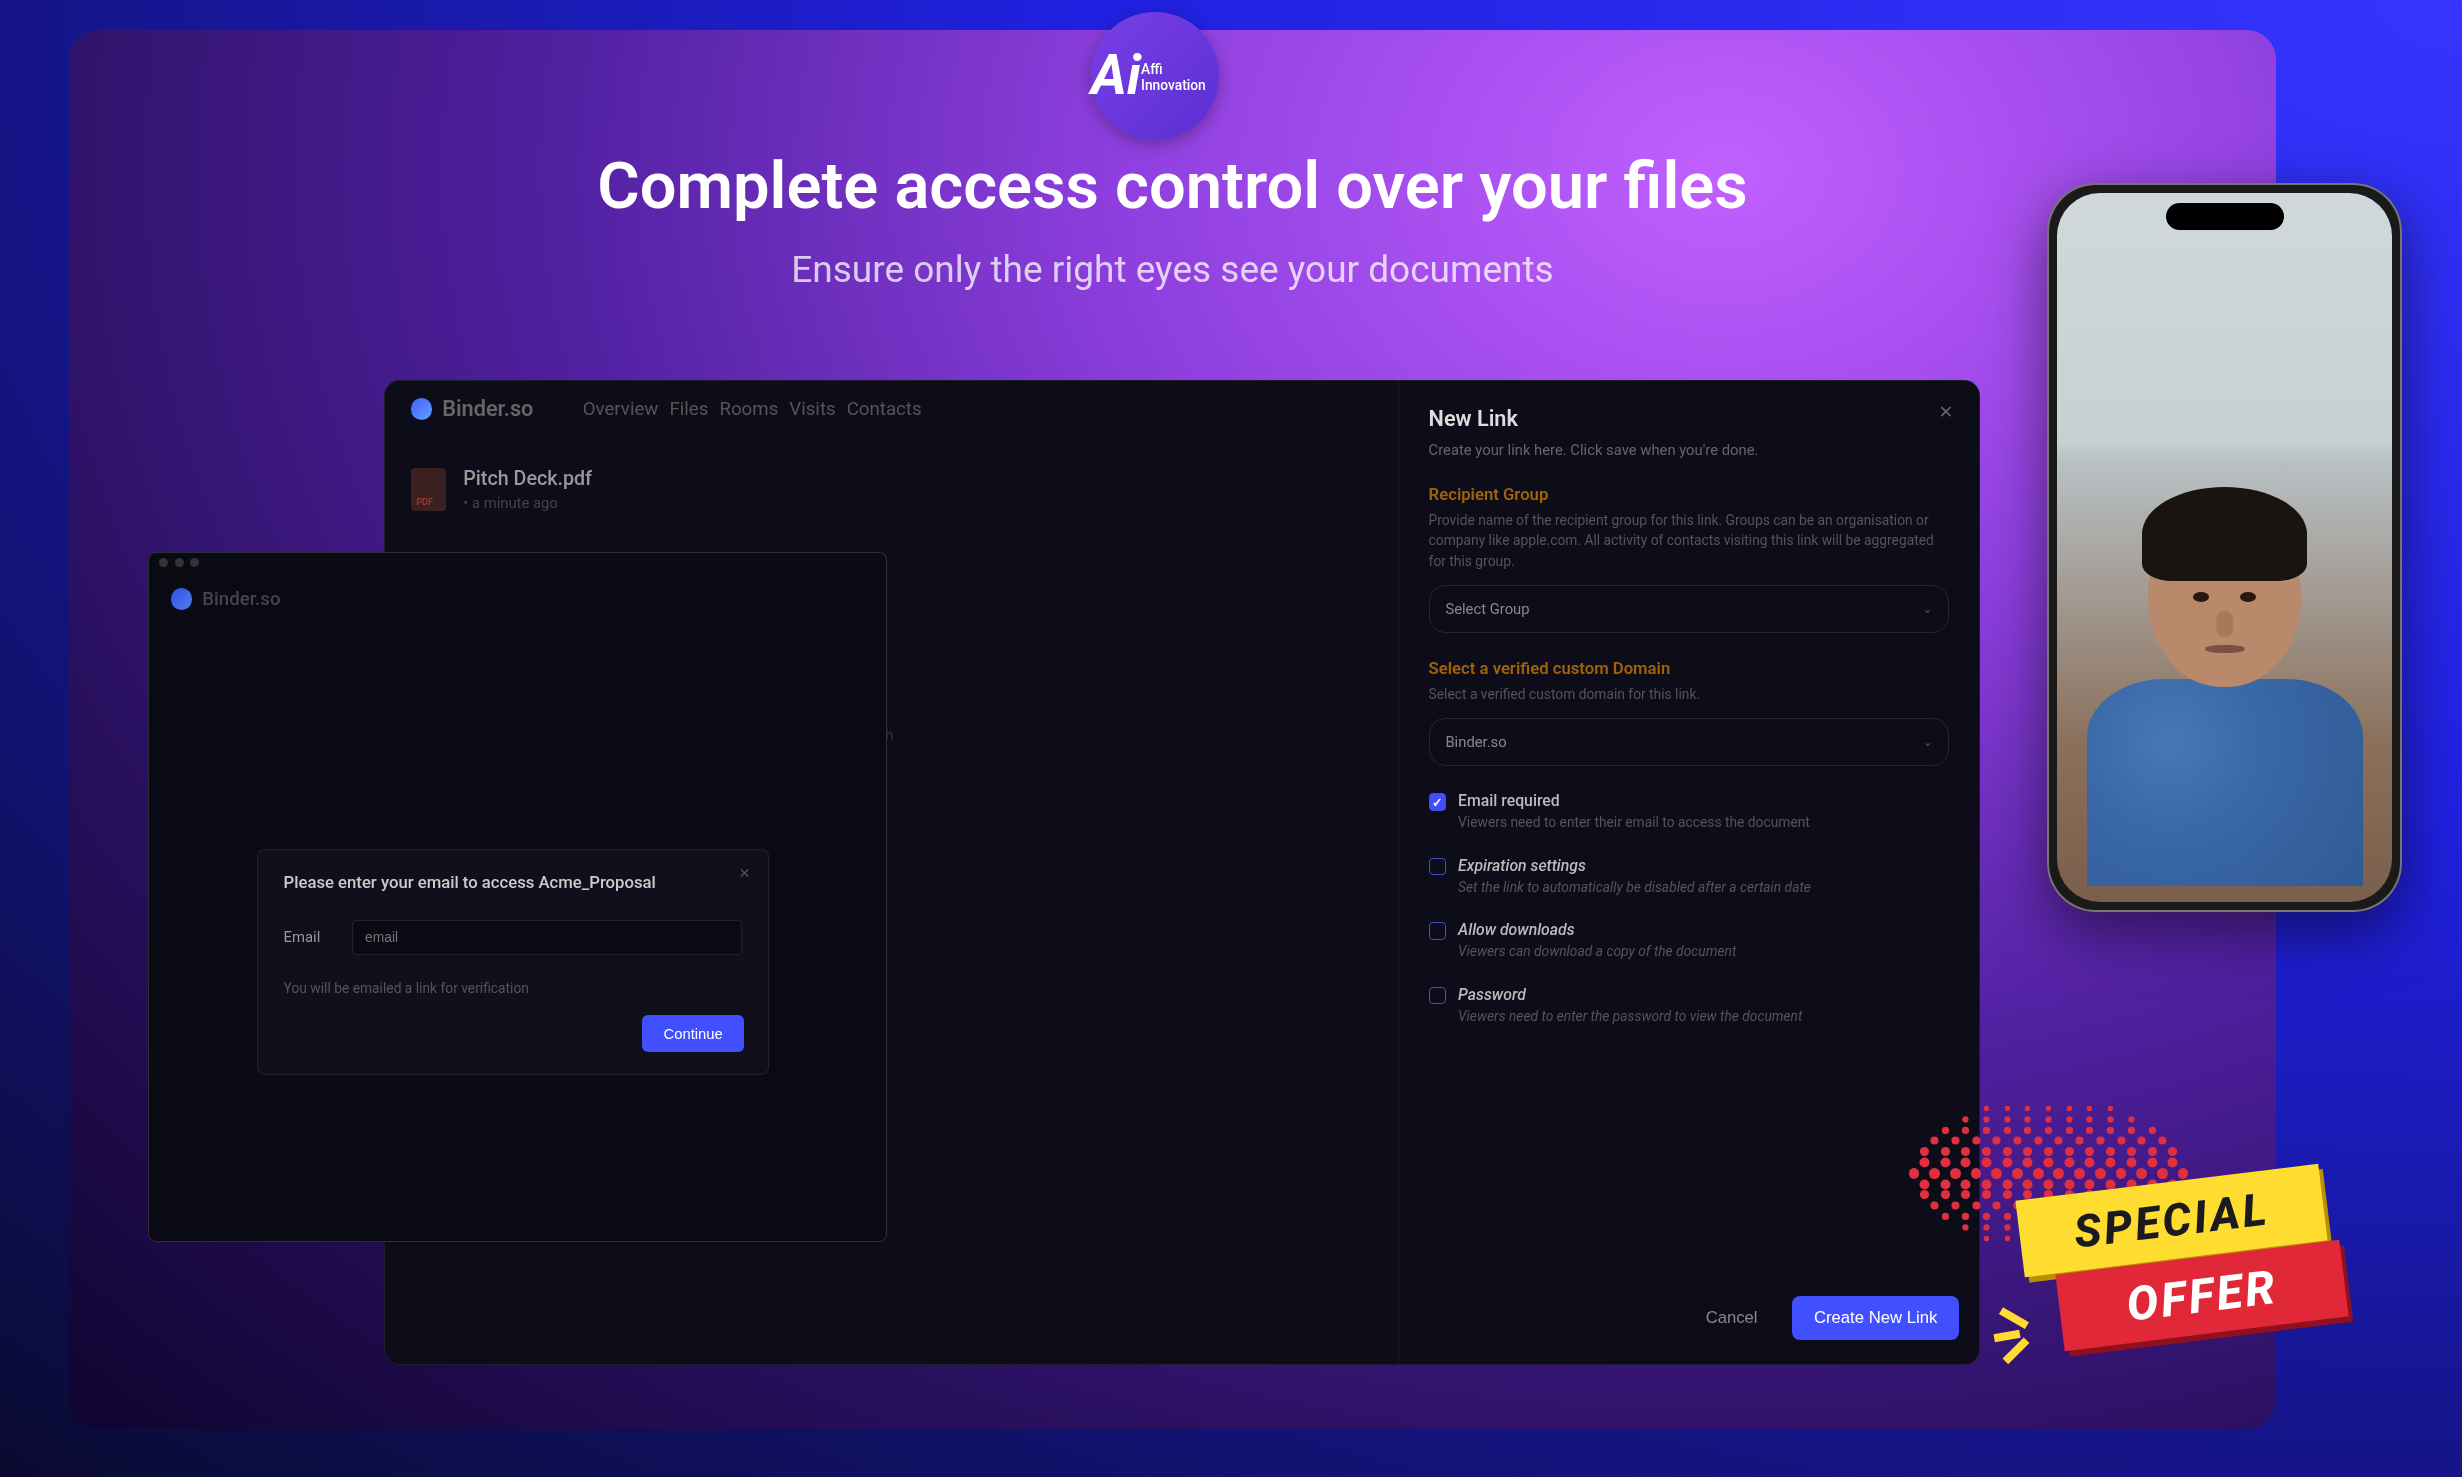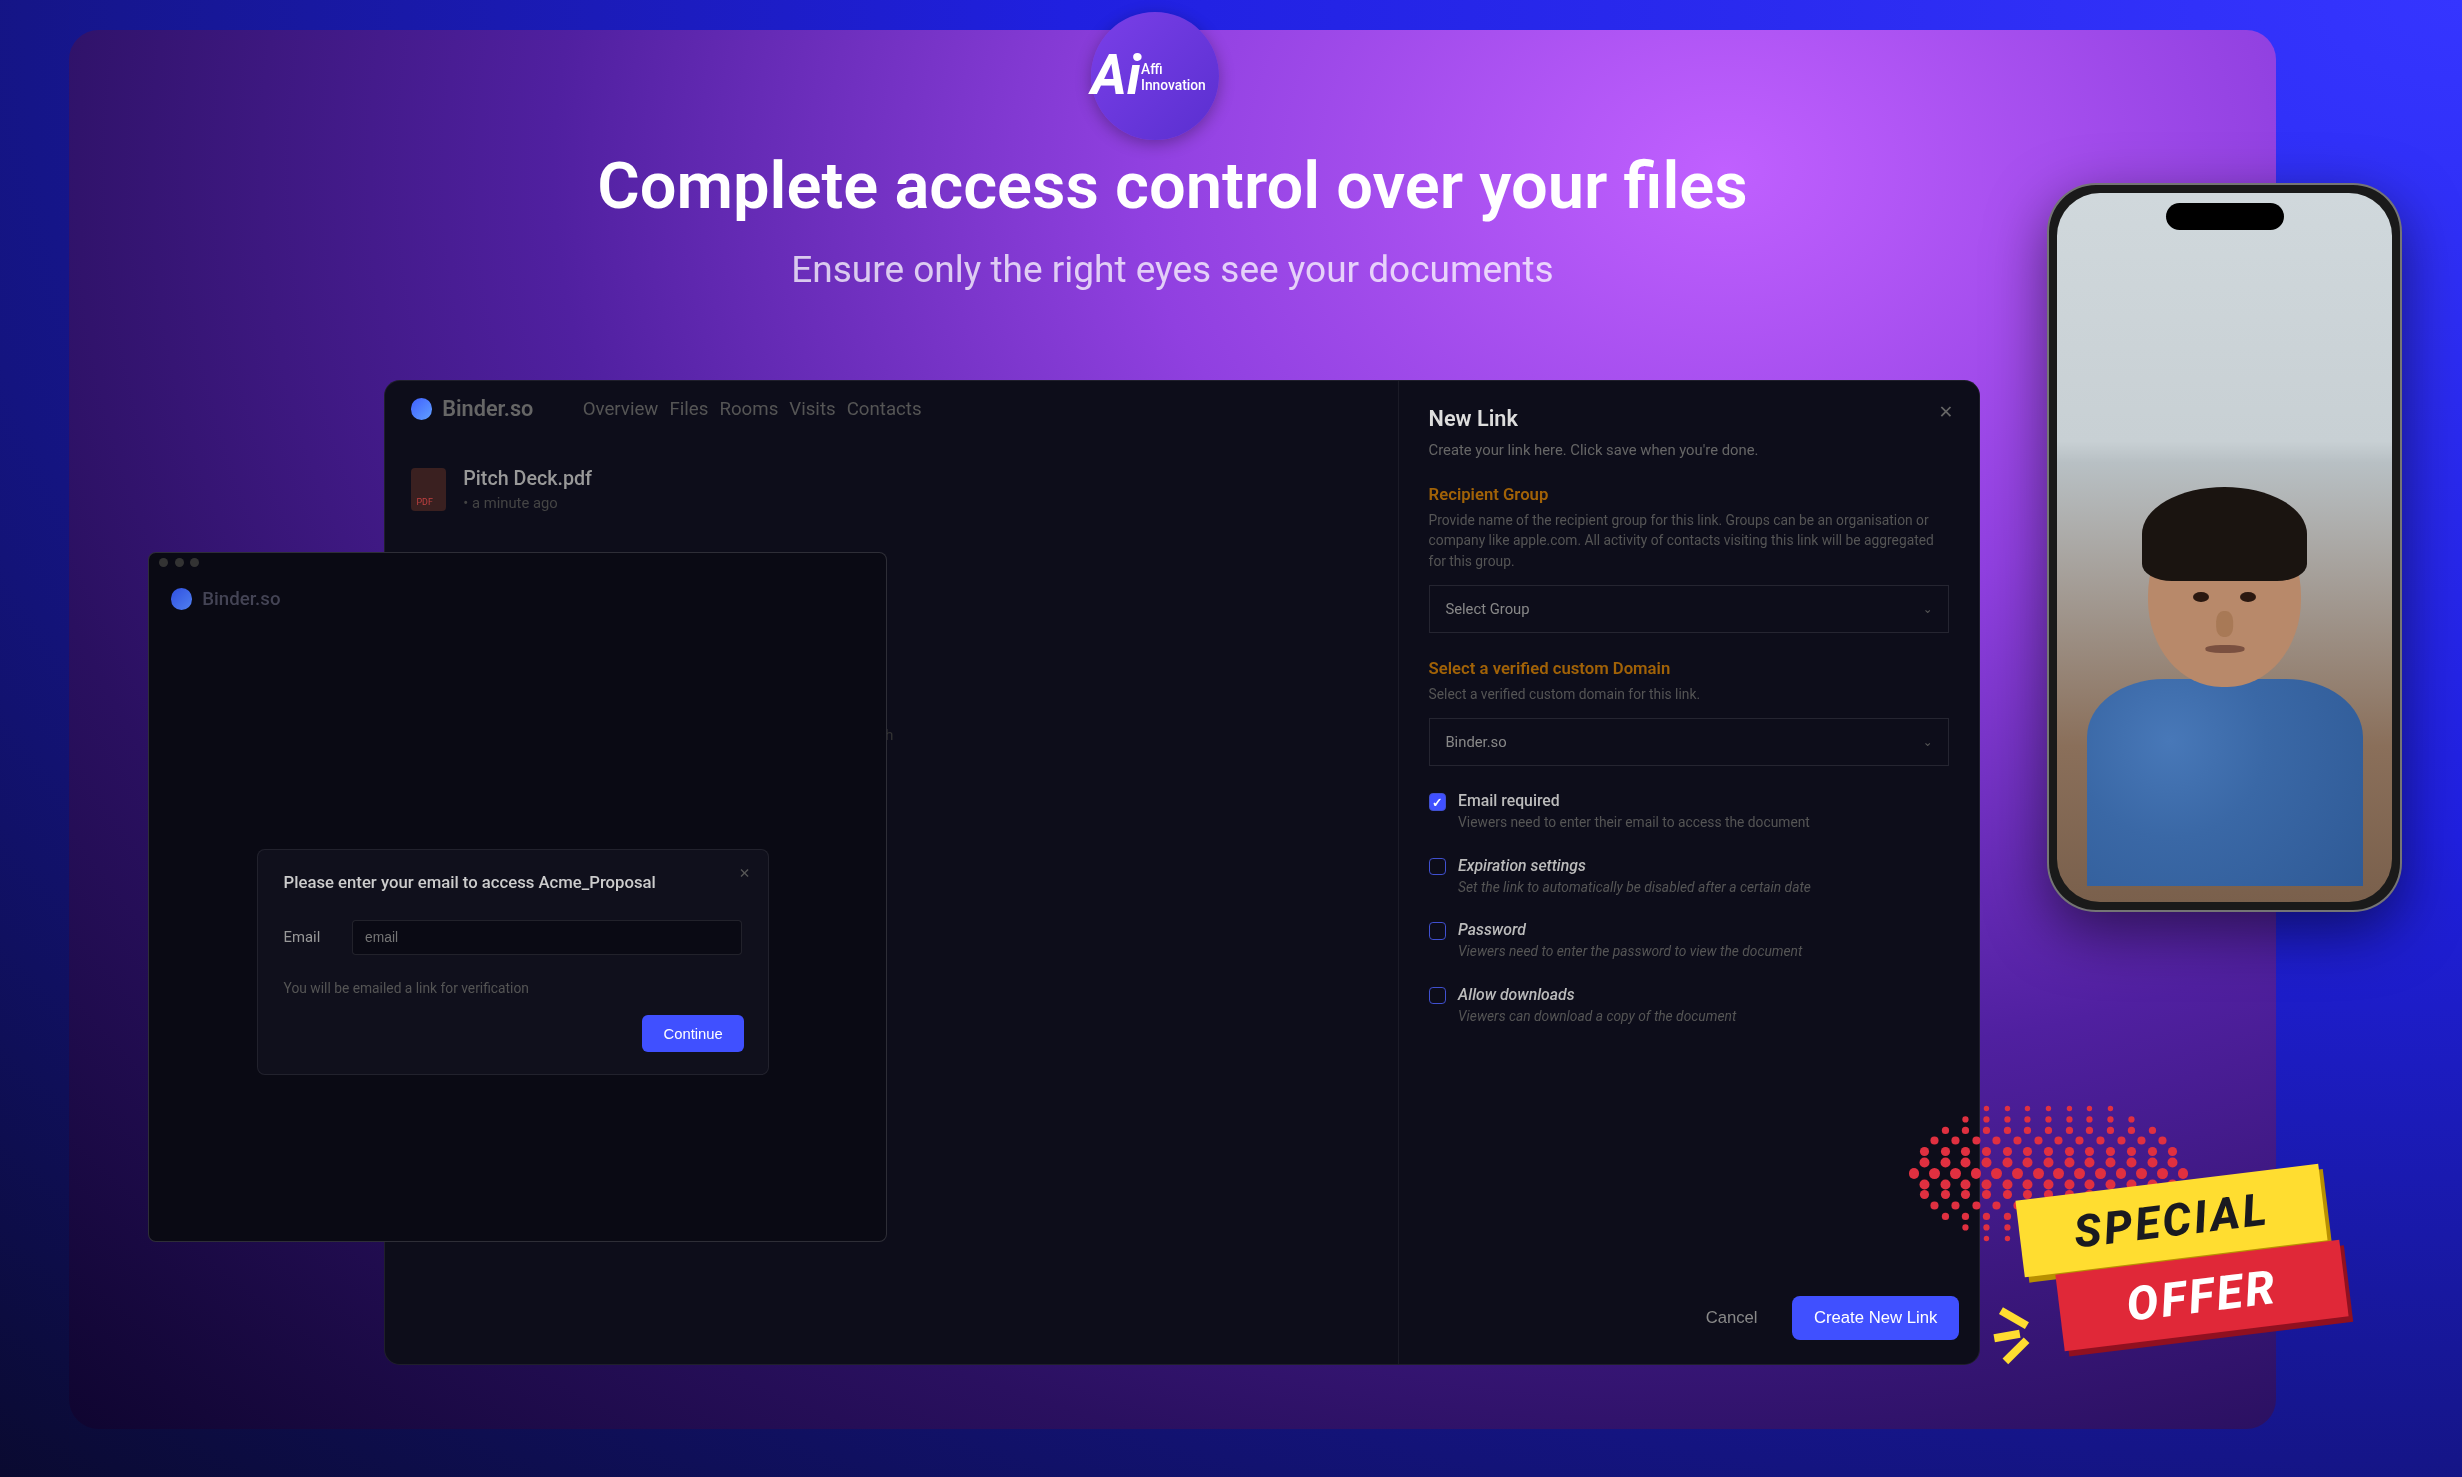--- a/index.html
+++ b/index.html
@@ -87,21 +87,21 @@
   overflow: hidden;
 }
 .panel-title { color:#ddd; font-size:21.7px; font-weight:600; }
 .panel-close { position:absolute; right:25.6px; top:21.7px; color:#666; font-size:17.7px; }
 .panel-sub { color:#666; font-size:14.8px; margin-top:9.9px; }
 .panel-section { margin-top: 25.6px; }
 .panel-section .label { color:#a16207; font-size:16.7px; font-weight:600; }
 .panel-section .desc { color:#555; font-size:13.8px; margin-top:5.9px; line-height:1.5; }
 .panel-select {
   margin-top:13.8px; padding:13.8px 15.8px;
-  border:1px solid rgba(255,255,255,0.1); border-radius:0;
+  border:1px solid rgba(255,255,255,0.1); border-radius:16px;
   color:#888; font-size:14.8px;
   display:flex; justify-content:space-between; align-items:center;
 }
 .chev { color:#555; font-size:11.8px; }
 .check-row { display:flex; gap:11.8px; margin-top:25.6px; align-items:flex-start; }
 .check-row.sub { margin-left: 31.5px; margin-top: 13.8px; }
 .check-row.mt { margin-top: 25.6px; font-style: italic; }
 .checkbox {
   width:17.7px; height:17.7px; border-radius:3.9px; flex-shrink:0;
   border:1.5px solid #4050d0; margin-top:2px;
@@ -318,29 +318,29 @@
       <div class="check-row mt">
         <div class="checkbox"></div>
         <div class="check-text">
           <div class="clabel">Expiration settings</div>
           <div class="cdesc">Set the link to automatically be disabled after a certain date</div>
         </div>
       </div>
       <div class="check-row mt">
         <div class="checkbox"></div>
         <div class="check-text">
-          <div class="clabel">Password</div>
-          <div class="cdesc">Viewers need to enter the password to view the document</div>
+          <div class="clabel">Allow downloads</div>
+          <div class="cdesc">Viewers can download a copy of the document</div>
         </div>
       </div>
       <div class="check-row mt">
         <div class="checkbox"></div>
         <div class="check-text">
-          <div class="clabel">Allow downloads</div>
-          <div class="cdesc">Viewers can download a copy of the document</div>
+          <div class="clabel">Password</div>
+          <div class="cdesc">Viewers need to enter the password to view the document</div>
         </div>
       </div>
 
       <div class="panel-footer">
         <button class="btn-cancel">Cancel</button>
         <button class="btn-primary">Create New Link</button>
       </div>
     </div>
   </div>
 

